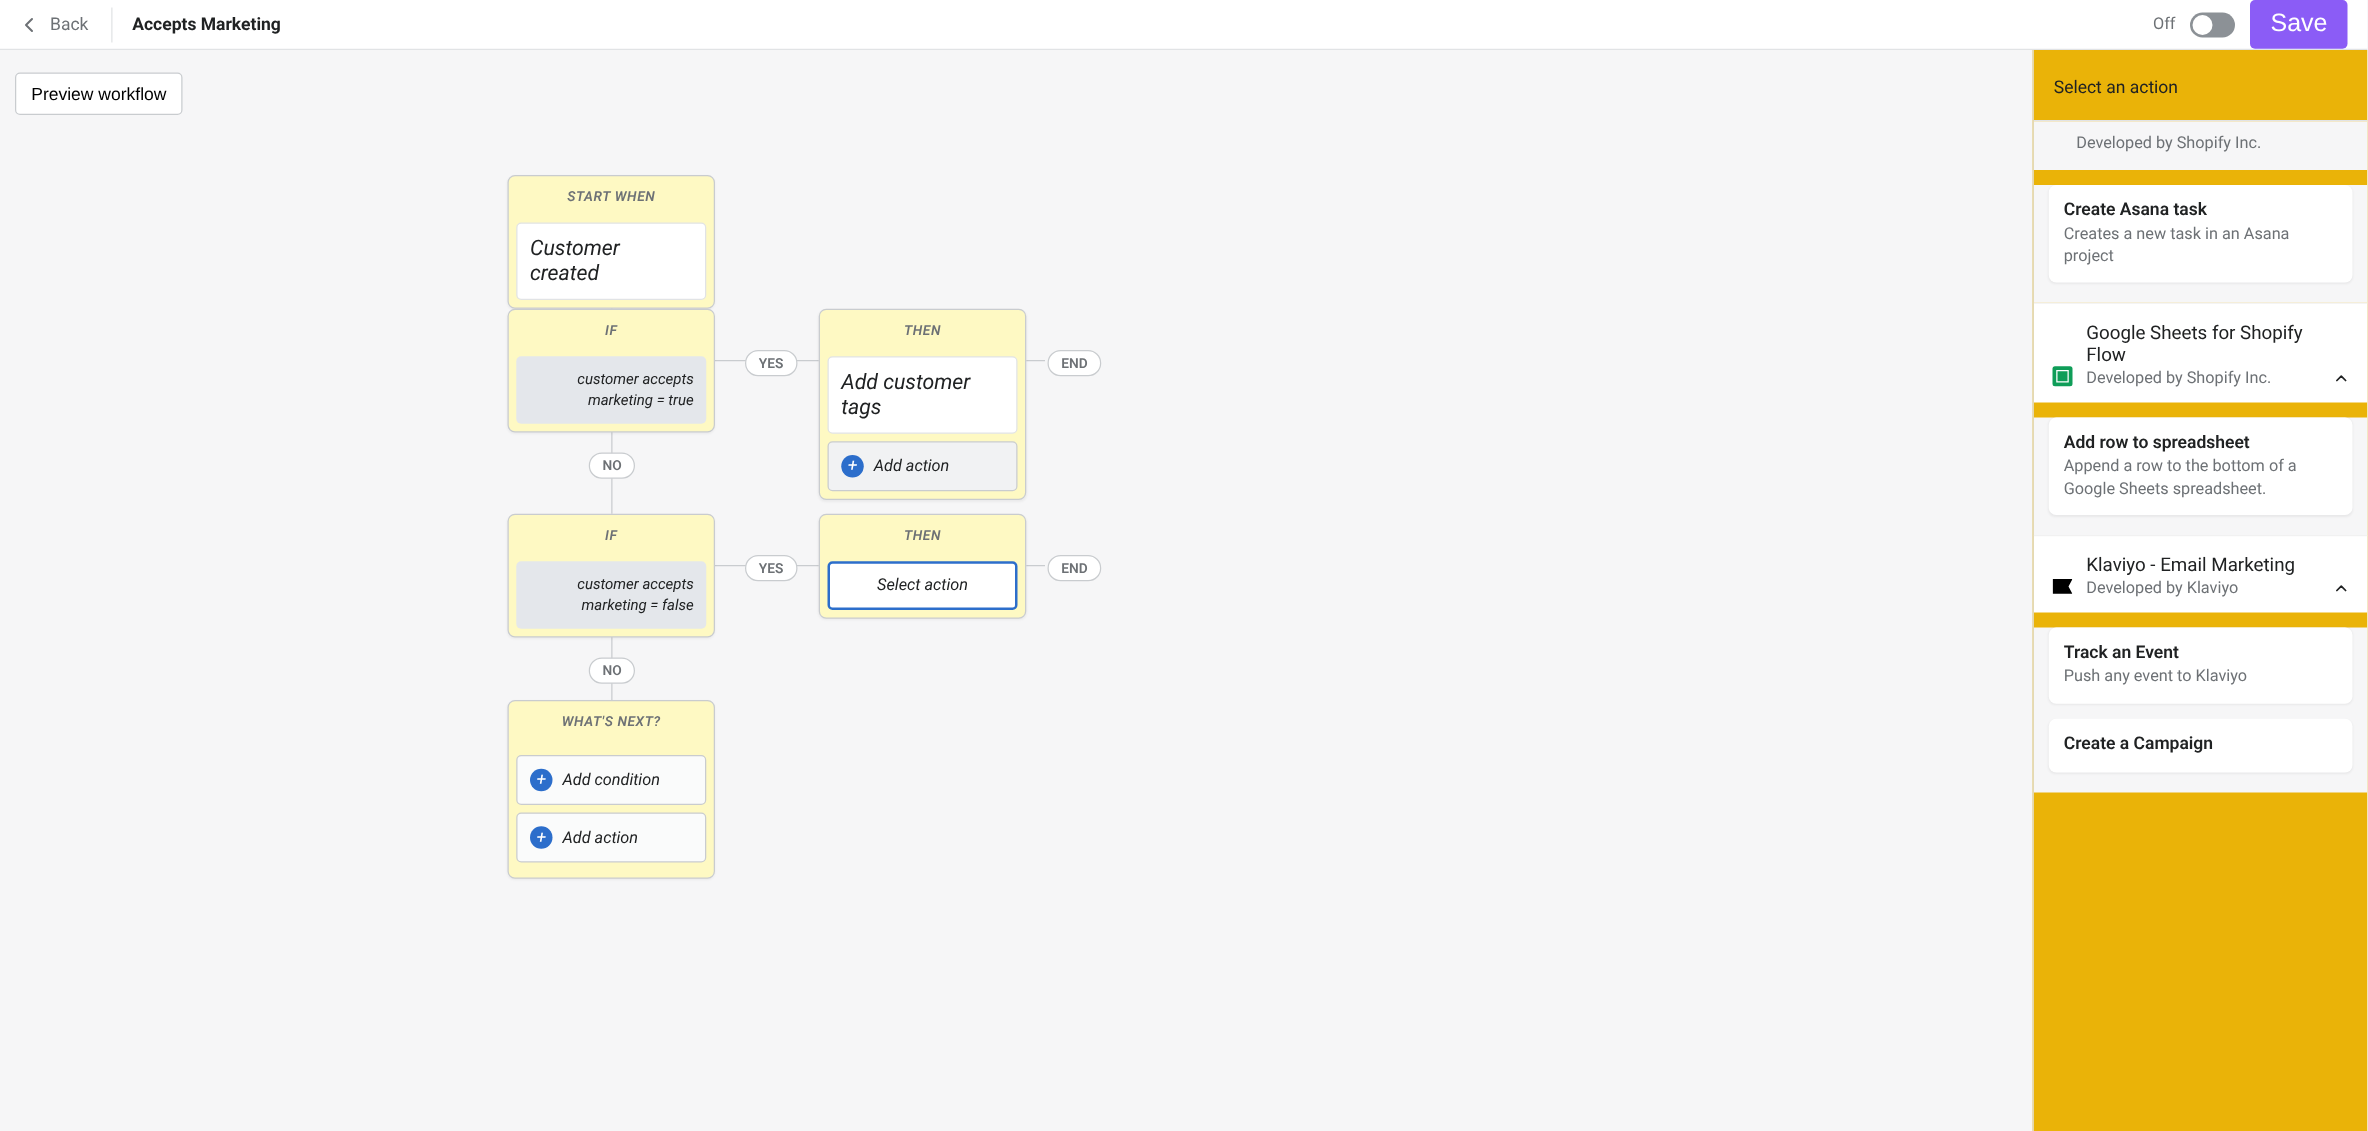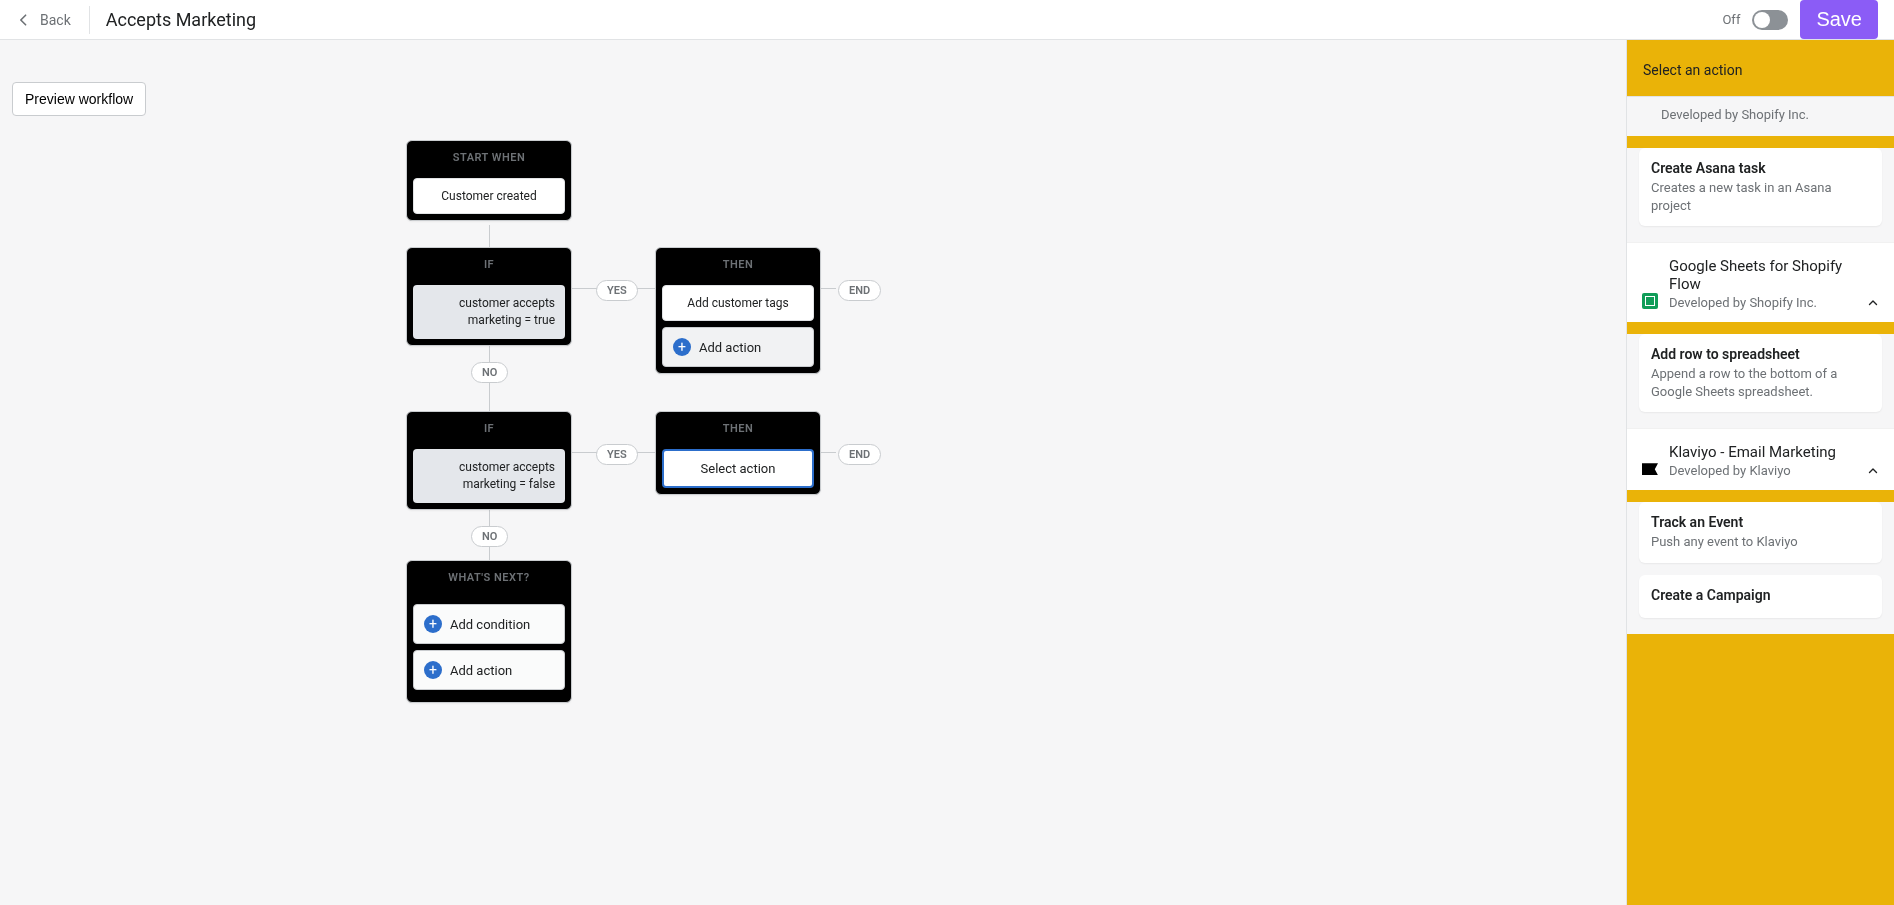--- a/index.html
+++ b/index.html
@@ -2,34 +2,34 @@
 <html><head>
 <meta charset="utf-8">
 <style>
 * { box-sizing: border-box; margin: 0; padding: 0; }
 body { font-family: -apple-system, BlinkMacSystemFont, "Segoe UI", Roboto, sans-serif; background: #f6f6f7; color: #202223; font-size: 14px; }
 .topbar { display: flex; align-items: center; justify-content: space-between; background: #fff; border-bottom: 1px solid #e1e3e5; height: 40px; padding: 0 16px; }
 .topbar-left { display: flex; align-items: center; gap: 16px; }
 .back-link { display: flex; align-items: center; gap: 8px; color: #6d7175; text-decoration: none; font-size: 14px; cursor: pointer; padding-right: 18px; border-right: 1px solid #e1e3e5; height: 28px; }
 .arrow-left { width: 16px; height: 16px; }
 .arrow-left svg { display: block; }
-.workflow-title { font-weight: 400; font-size: 18px; text-align: center; }
+.workflow-title { font-weight: 700; font-size: 14px; text-align: center; }
 .topbar-right { display: flex; align-items: center; gap: 12px; }
 .off-label { color: #6d7175; font-size: 13px; }
 .toggle { width: 36px; height: 20px; background: #8c9196; border-radius: 10px; position: relative; cursor: pointer; }
 .toggle-knob { width: 16px; height: 16px; background: #fff; border-radius: 50%; position: absolute; top: 2px; left: 2px; }
 .save-btn { background: #8b5cf6; color: #fff; border: none; border-radius: 4px; padding: 8px 16px; font-size: 20px; font-weight: 500; cursor: pointer; text-align: center; }
 .main { display: flex; height: calc(100vh - 40px); }
 .canvas { flex: 1; position: relative; overflow: auto; }
-.preview-btn { position: absolute; top: 18px; left: 12px; background: #fff; border: 1px solid #c9cccf; border-radius: 4px; padding: 8px 12px; font-size: 14px; cursor: pointer; margin-top: 24px; }
+.preview-btn { position: absolute; top: 18px; left: 12px; background: #fff; border: 1px solid #c9cccf; border-radius: 4px; padding: 8px 12px; font-size: 14px; cursor: pointer; }
 .flow { position: absolute; top: 100px; left: 406px; }
-.node { background: #000000; border: 1px solid #c9cccf; border-radius: 6px; width: 166px; box-shadow: 0 1px 2px rgba(0,0,0,0.05); }
+.node { background: #fef9c3; border: 1px solid #c9cccf; border-radius: 6px; width: 166px; box-shadow: 0 1px 2px rgba(0,0,0,0.05); font-style: italic; }
 .node-header { text-align: center; font-size: 11px; font-weight: 600; color: #6d7175; letter-spacing: 0.5px; padding: 10px 8px 8px; text-transform: uppercase; }
 .node-body { padding: 6px; }
-.node-content { background: #fff; border: 1px solid #e1e3e5; border-radius: 4px; padding: 10px; text-align: center; font-size: 12px; }
+.node-content { background: #fff; border: 1px solid #e1e3e5; border-radius: 4px; padding: 10px; text-align: left; font-size: 17px; }
 .node-condition { background: #e4e7eb; border-radius: 4px; padding: 10px; text-align: right; font-size: 12px; line-height: 1.4; }
 .node-add-action { border: 1px solid #c9cccf; border-radius: 4px; padding: 10px; text-align: left; font-size: 13px; margin-top: 6px; display: flex; align-items: center; gap: 8px; cursor: pointer; }
 .node-add-action.selected { background: #f1f2f3; }
 .node-select-action { background: #fff; border: 2px solid #2c6ecb; border-radius: 4px; padding: 10px; text-align: center; font-size: 13px; cursor: pointer; }
 .plus-icon { width: 18px; height: 18px; background: #2c6ecb; border-radius: 50%; display: inline-flex; align-items: center; justify-content: center; color: #fff; font-size: 14px; line-height: 1; flex-shrink: 0; }
 .node-whats-next-item { border: 1px solid #c9cccf; border-radius: 4px; padding: 10px; text-align: left; font-size: 13px; margin: 6px 0; display: flex; align-items: center; gap: 8px; cursor: pointer; background: #fafbfb; }
 .label-pill { background: #fff; border: 1px solid #c9cccf; border-radius: 12px; padding: 3px 10px; font-size: 11px; font-weight: 600; color: #6d7175; position: absolute; text-transform: uppercase; }
 .connector-v { position: absolute; width: 1px; background: #c9cccf; }
 .connector-h { position: absolute; height: 1px; background: #c9cccf; }
 .sidebar { width: 268px; min-width: 268px; background: #eab308; border-left: 1px solid #e1e3e5; overflow-y: auto; }

